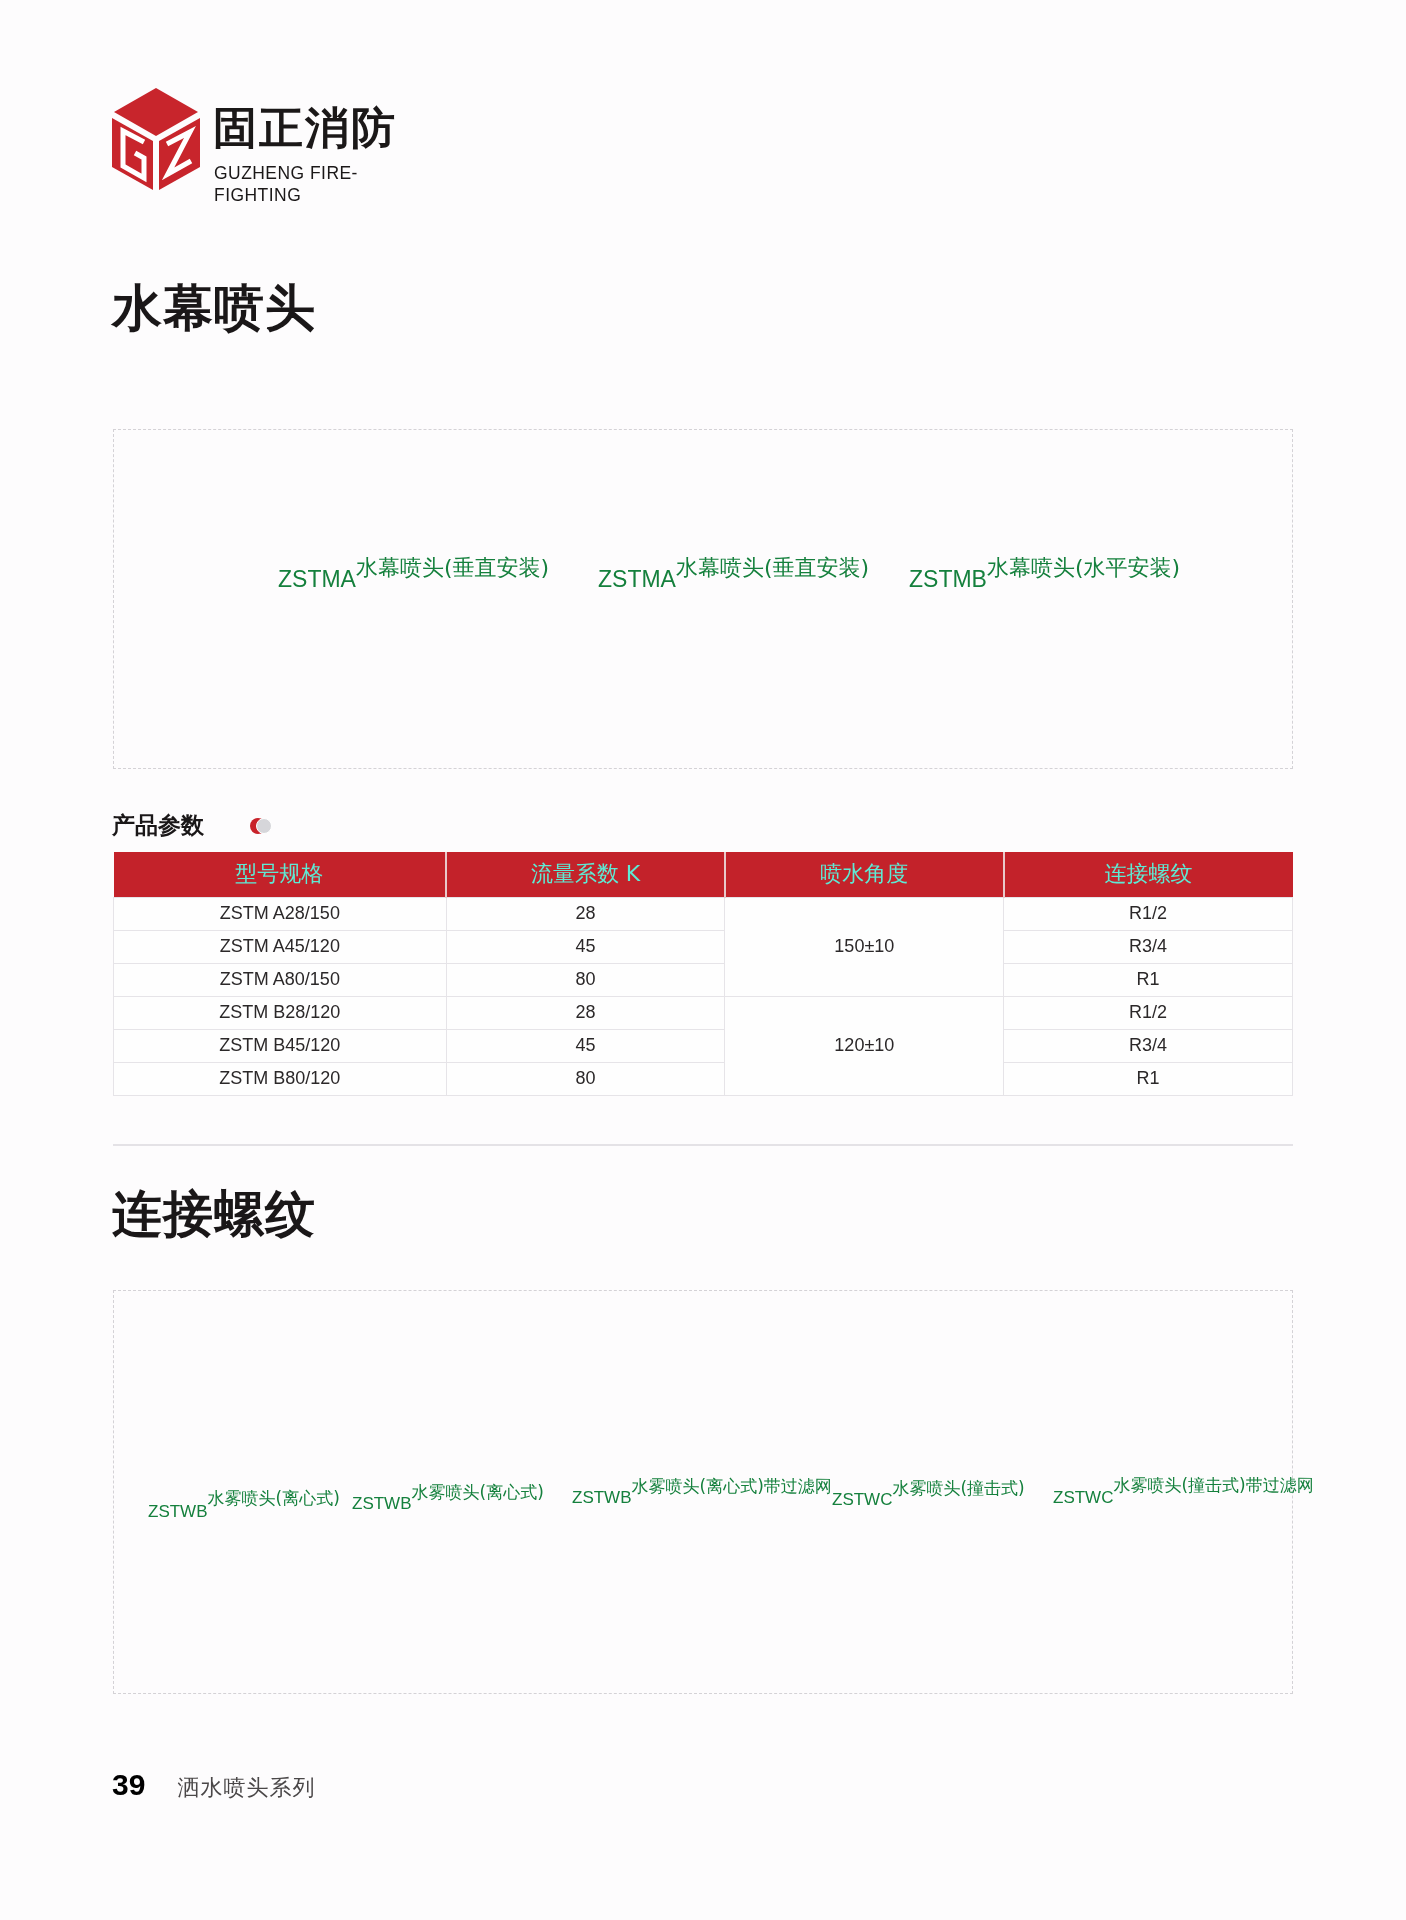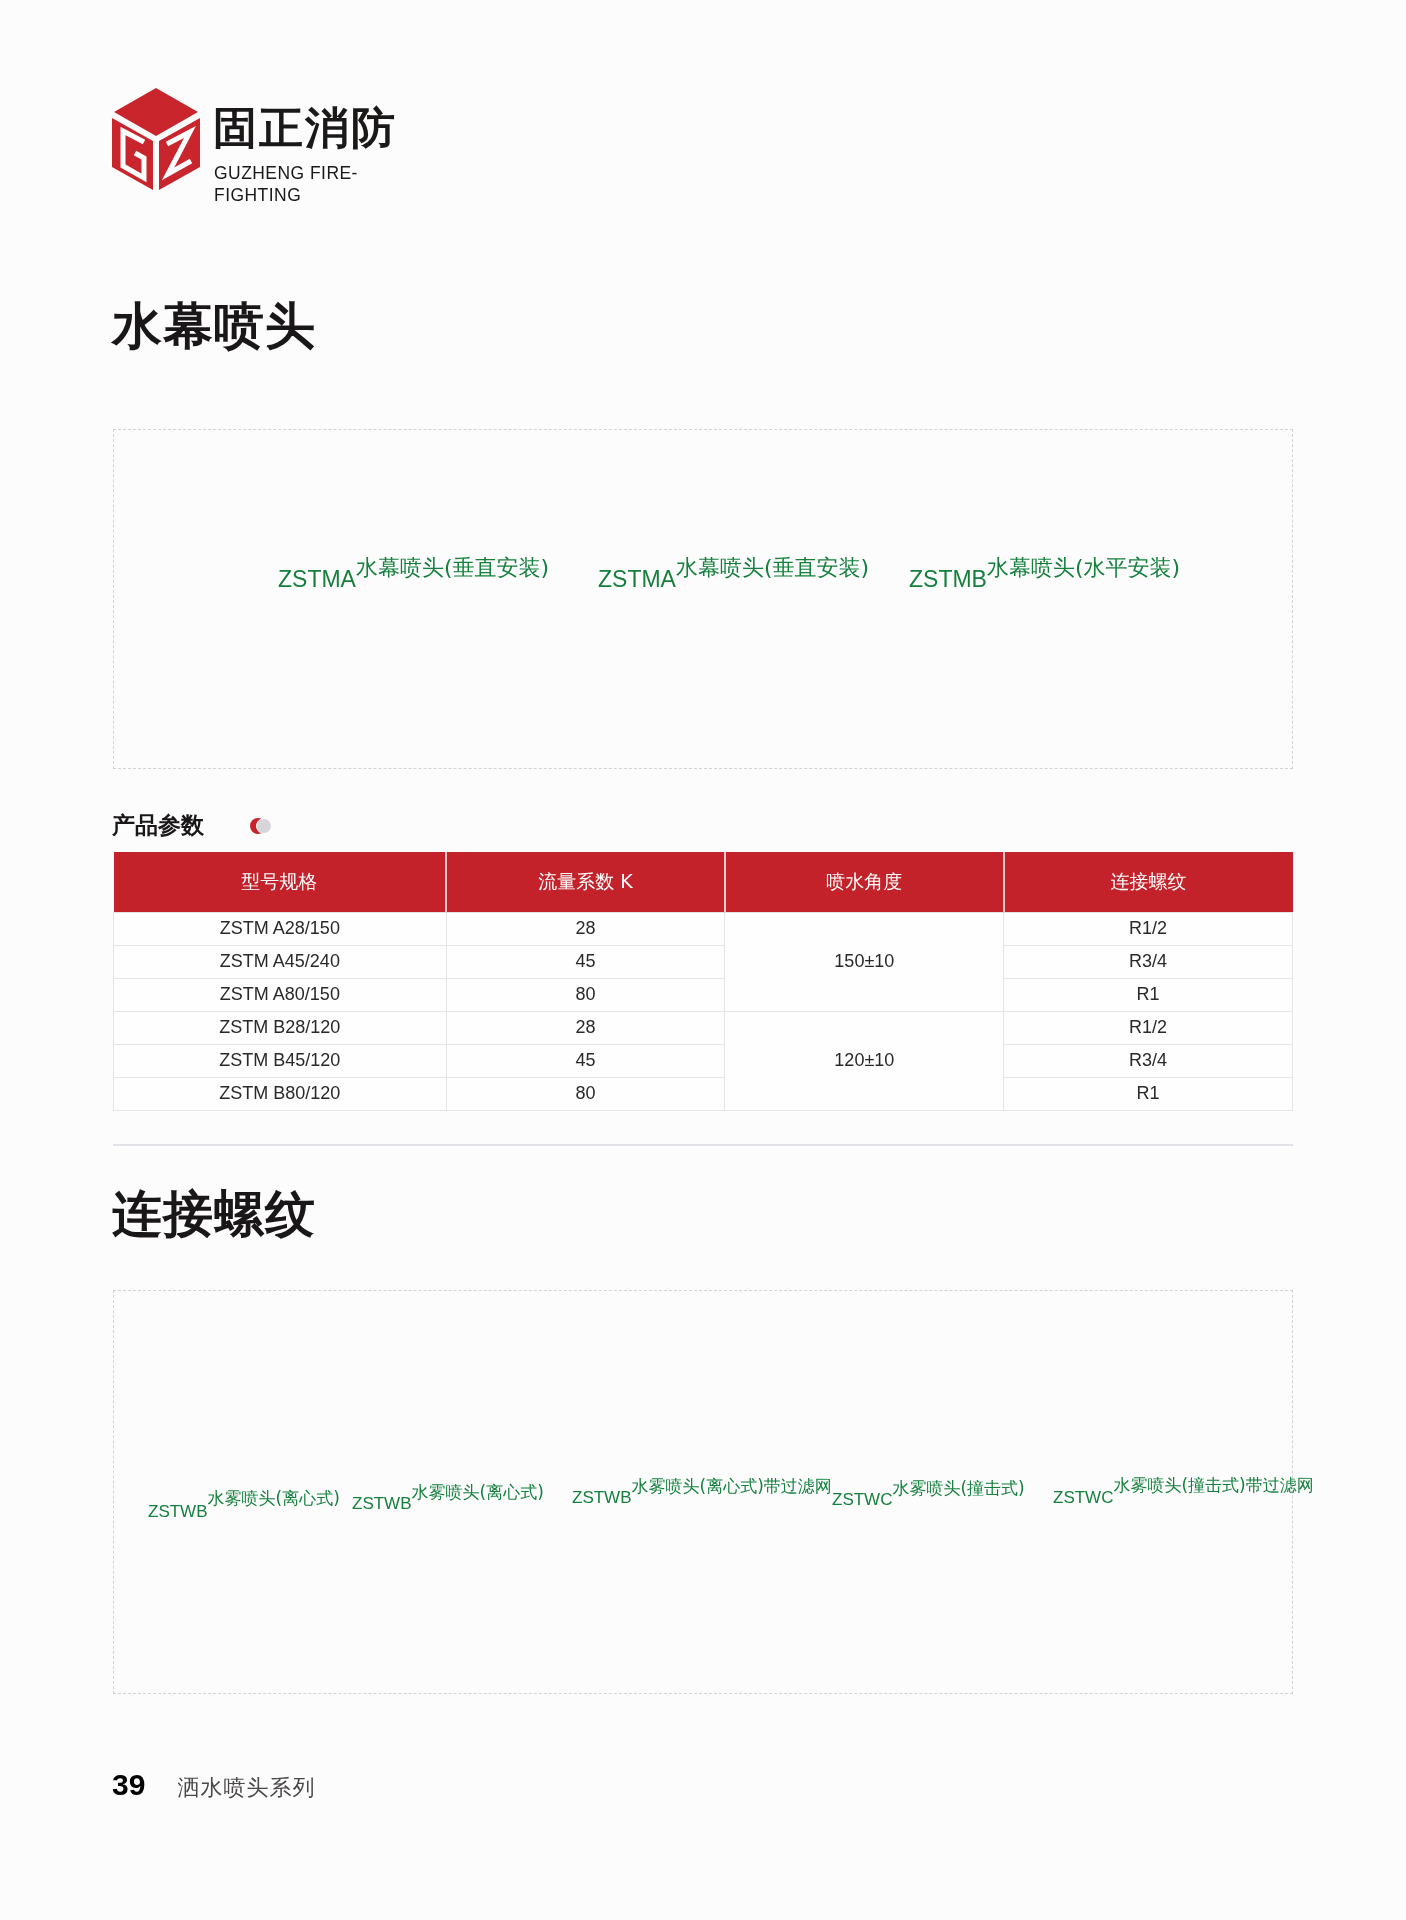--- a/index.html
+++ b/index.html
@@ -24,21 +24,21 @@
   .box1 .cap-desc { font-size: 22px; line-height: 28px; }
   .box2 .cap-model { font-size: 17px; line-height: 20px; }
   .box2 .cap-desc { font-size: 17px; line-height: 22px; }
 
   .params-label { position: absolute; left: 112px; top: 810px; font-size: 23px; font-weight: bold; color: #1a1718; display: flex; align-items: center; gap: 36px; }
   .params-icon { display: inline-block; position: relative; width: 26px; height: 18px; margin-left: 10px; }
   .params-icon .red { position: absolute; left: 0; top: 1px; width: 16px; height: 16px; border-radius: 50%; background: #c8222a; }
   .params-icon .gray { position: absolute; left: 6px; top: 1px; width: 16px; height: 16px; border-radius: 50%; background: #d6d6da; border: 1px solid #fff; }
 
   table.spec { position: absolute; left: 113px; top: 852px; width: 1180px; border-collapse: collapse; font-family: "Liberation Sans", sans-serif; }
-  table.spec th { background: #c3222a; color: #ffffff; font-weight: normal; font-size: 19px; height: 60px; border-right: 2px solid #e9c9cb; font-family: "DejaVu Sans", sans-serif; }
+  table.spec th { background: #c3222a; color: #5eead4; font-weight: normal; font-size: 22px; height: 45px; border-right: 2px solid #e9c9cb; font-family: "DejaVu Sans", sans-serif; }
   table.spec th:last-child { border-right: none; }
   table.spec td { height: 33px; text-align: center; font-size: 18px; color: #2b2829; border: 1.5px solid #e6e4e8; background: #fefefe; }
   table.spec col.c1 { width: 333px; }
   table.spec col.c2 { width: 279px; }
   table.spec col.c3 { width: 279px; }
   table.spec col.c4 { width: 289px; }
 
   .divider { position: absolute; left: 113px; top: 1144px; width: 1180px; height: 2px; background: #e4e2e6; }
 
   .footer { position: absolute; left: 112px; top: 1768px; display: flex; align-items: baseline; }
@@ -55,21 +55,21 @@
     <polygon points="90,32 49,55 49,104 90,81" fill="#c8252c"></polygon>
 
     <polyline points="34,56 13,45 13,80 34,92 34,72 25,67" fill="none" stroke="#fff" stroke-width="5"></polyline>
 
     <polyline points="57,58 80,46 58,88 81,75" fill="none" stroke="#fff" stroke-width="5"></polyline>
   </svg>
   <div class="logo-cn">固正消防</div>
   <div class="logo-en">GUZHENG FIRE-FIGHTING</div>
 </div>
 
-<div class="section-title" style="top:298px;">水幕喷头</div>
+<div class="section-title" style="top:280px;">水幕喷头</div>
 
 <div class="dash-box box1" style="top:429px; height:340px;"></div>
 
 <div class="box1">
 
   <div class="product" style="left:278px; top:470px; width:200px;">
     <svg width="140" height="196" viewBox="0 0 140 196">
       <defs>
         <linearGradient id="m1" x1="0" x2="1" y1="0" y2="0">
           <stop offset="0" stop-color="#8c8c90"></stop>
@@ -179,21 +179,21 @@
     </tr>
   </thead>
   <tbody>
     <tr>
       <td>ZSTM A28/150</td>
       <td>28</td>
       <td rowspan="3">150±10</td>
       <td>R1/2</td>
     </tr>
     <tr>
-      <td>ZSTM A45/240</td>
+      <td>ZSTM A45/120</td>
       <td>45</td>
       <td>R3/4</td>
     </tr>
     <tr>
       <td>ZSTM A80/150</td>
       <td>80</td>
       <td>R1</td>
     </tr>
     <tr>
       <td>ZSTM B28/120</td>

